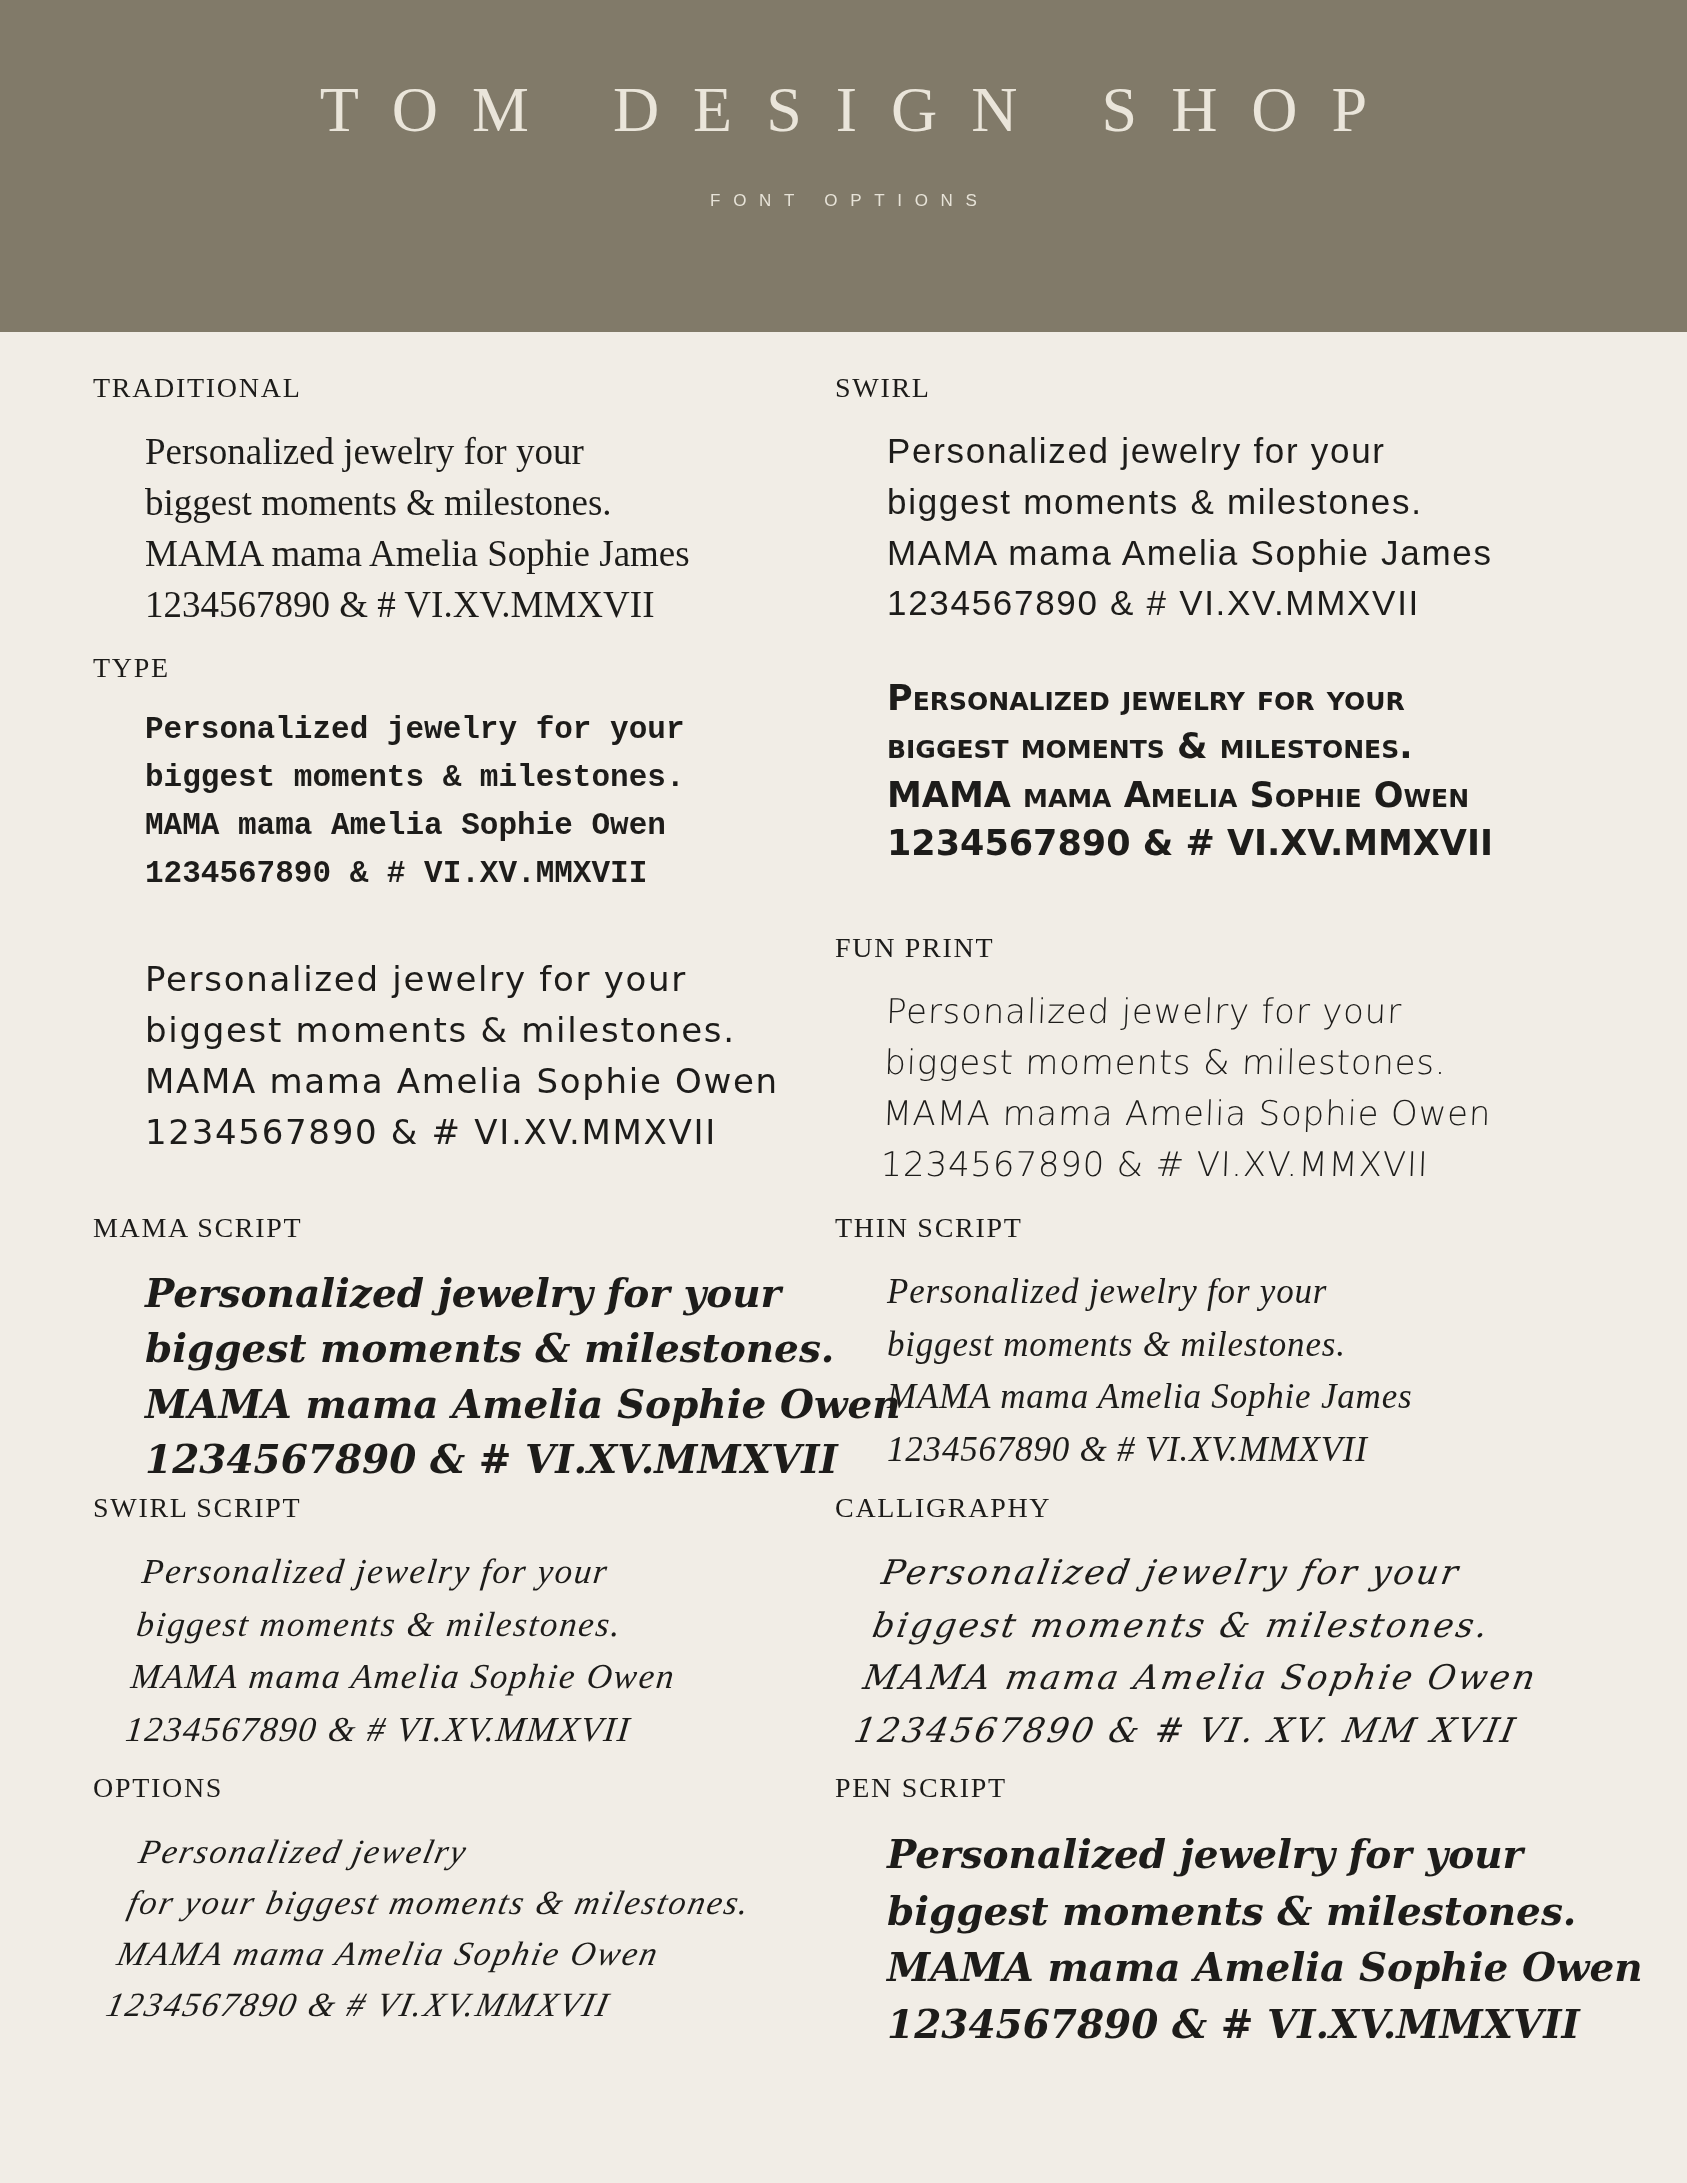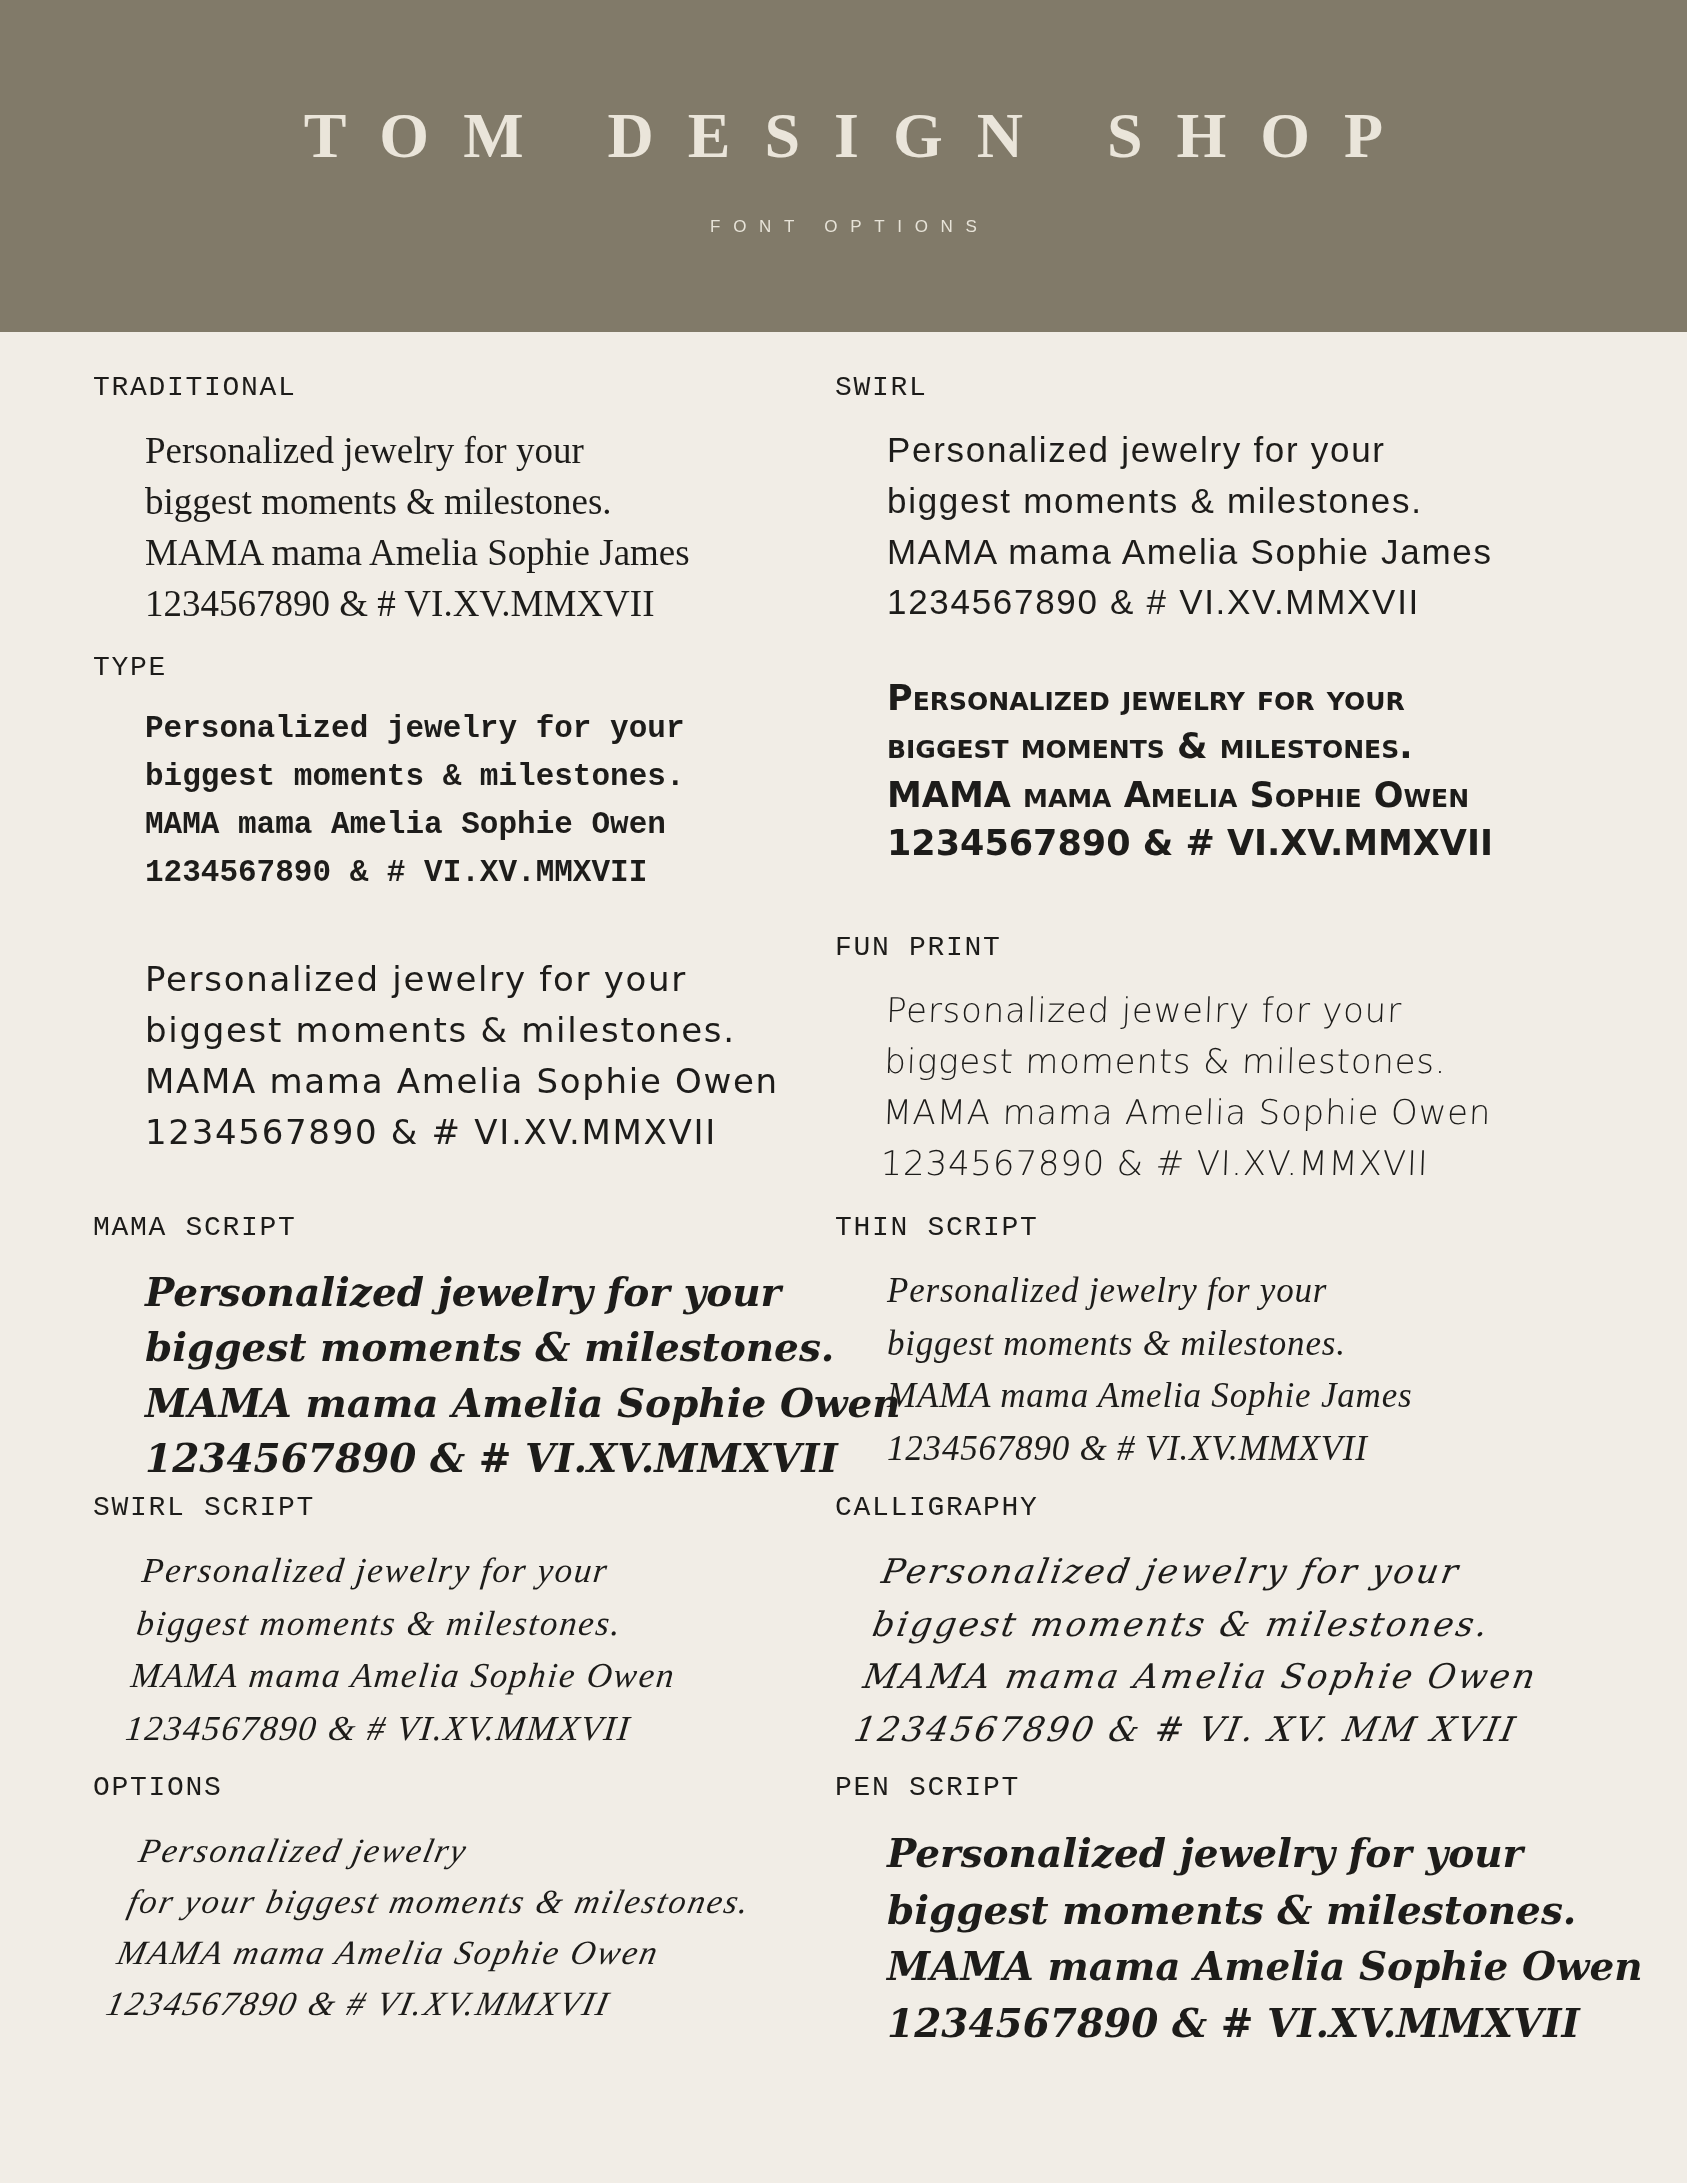--- a/index.html
+++ b/index.html
@@ -21,23 +21,23 @@
     color: var(--text-color);
   }
   
   .header {
     width: 100%;
     height: 332px;
     background: var(--header-bg);
     text-align: center;
   }
   .header h1 {
-    padding-top: 104px;
+    padding-top: 78px;
     font-family: "Liberation Serif", serif;
-    font-weight: 700;
+    font-weight: 400;
     font-size: 64px;
     line-height: 1;
     letter-spacing: 34px;
     text-indent: 34px;
     color: var(--title-color);
   }
   .header .subtitle {
     margin-top: 49px;
     font-family: "Liberation Sans", sans-serif;
     font-size: 17px;
@@ -47,21 +47,21 @@
   }
   
   .grid {
     display: grid;
     grid-template-columns: 742px 1fr;
     grid-auto-rows: 280px;
     padding: 40px 17px 0 93px;
   }
   .cell { overflow: visible; }
   .cell .label {
-    font-family: Liberation Mono, monospace;
+    font-family: Liberation Serif, serif;
     font-weight: 400;
     font-size: 28px;
     letter-spacing: 1.7px;
     color: var(--text-color);
   }
   .cell .lines {
     margin: 22px 0 0 52px;
     color: var(--text-color);
   }
   .cell .line { white-space: nowrap; }

